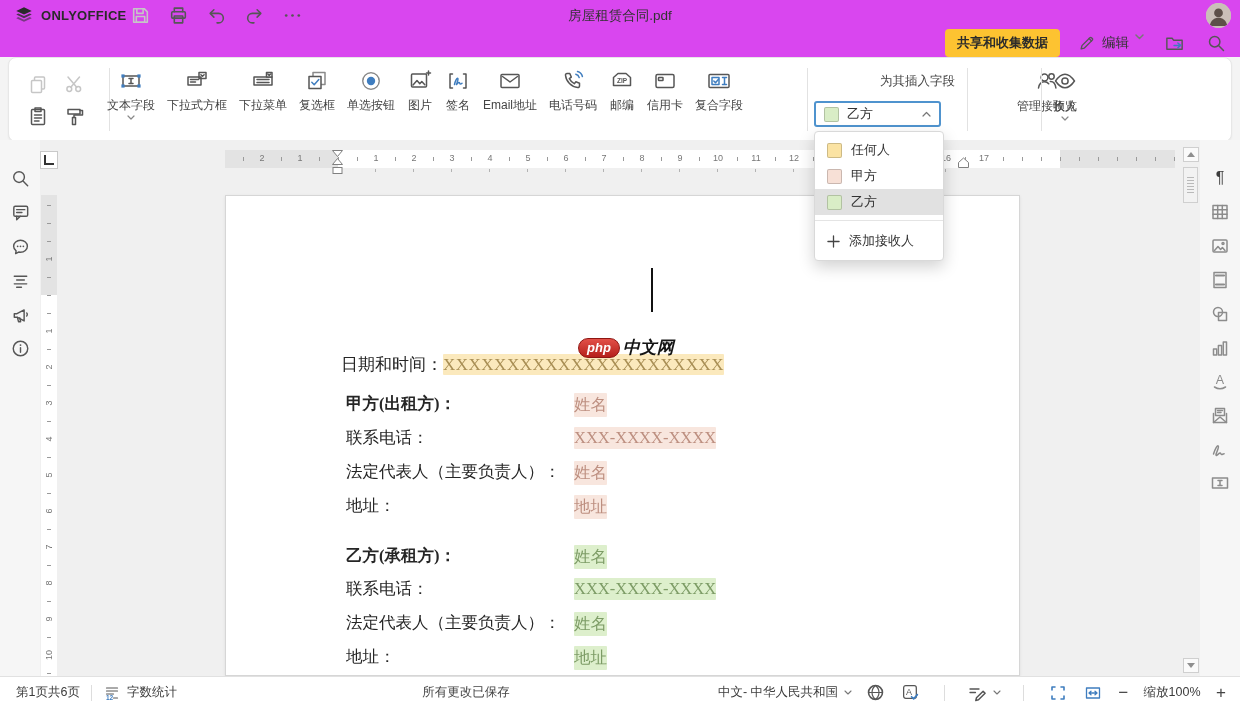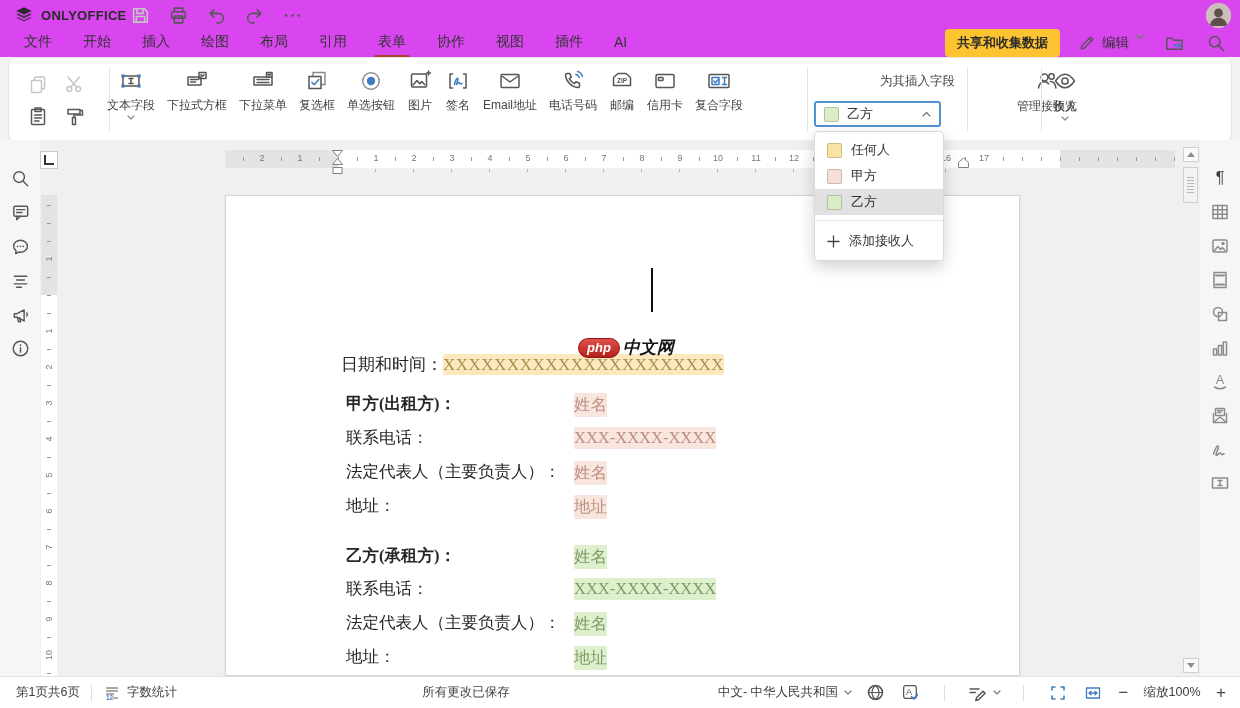--- a/index.html
+++ b/index.html
@@ -154,41 +154,29 @@
           </svg>
       </span>
       <span class="qbtn">
         <svg class="ic" width="21" height="21" viewBox="0 0 20 20">
             <circle class="f" cx="4" cy="10" r="1.3"></circle>
             <circle class="f" cx="10" cy="10" r="1.3"></circle>
             <circle class="f" cx="16" cy="10" r="1.3"></circle>
           </svg>
       </span>
     </div>
+    <div class="doctitle">房屋租赁合同.pdf</div>
     <div class="avatar">
       <svg width="25" height="25" viewBox="0 0 24 24">
           <rect width="24" height="24" fill="#cabfb8"></rect>
           <circle cx="12" cy="9.5" r="4.2" fill="#5d5049"></circle>
           <path d="M3.5 22c1-5.5 4.7-7.8 8.5-7.8s7.5 2.3 8.5 7.8z" fill="#5d5049"></path>
         </svg>
     </div>
 
-    <div class="tabs">
-      <span class="tab">文件</span>
-      <span class="tab">开始</span>
-      <span class="tab">插入</span>
-      <span class="tab">绘图</span>
-      <span class="tab">布局</span>
-      <span class="tab">引用</span>
-      <span class="tab active">表单</span>
-      <span class="tab">协作</span>
-      <span class="tab">视图</span>
-      <span class="tab">插件</span>
-      <span class="tab">AI</span>
-    </div>
 
     <div class="top-actions">
       <span class="share-btn">共享和收集数据</span>
       <span class="edit-mode">
         <svg class="ic" width="18" height="18" viewBox="0 0 20 20">
             <path d="M3.5 16.5l.9-3.6 8.8-8.8a1.2 1.2 0 0 1 1.7 0l1 1a1.2 1.2 0 0 1 0 1.7l-8.8 8.8z"></path>
             <path d="M12.3 5l2.7 2.7"></path>
           </svg>
         <span>编辑</span>
         <svg class="ic" width="9" height="6" viewBox="0 0 9 6">

